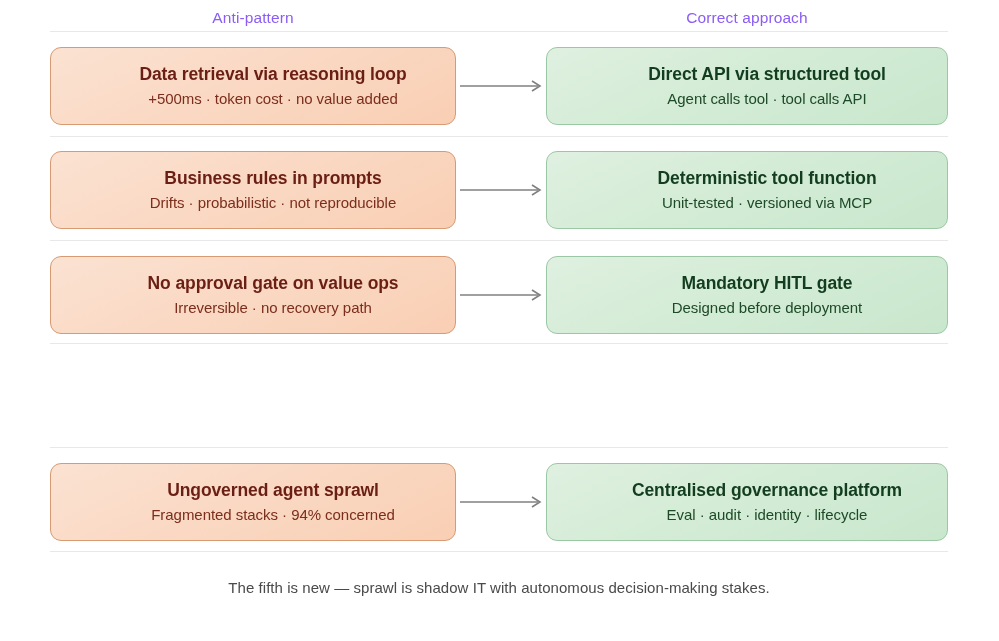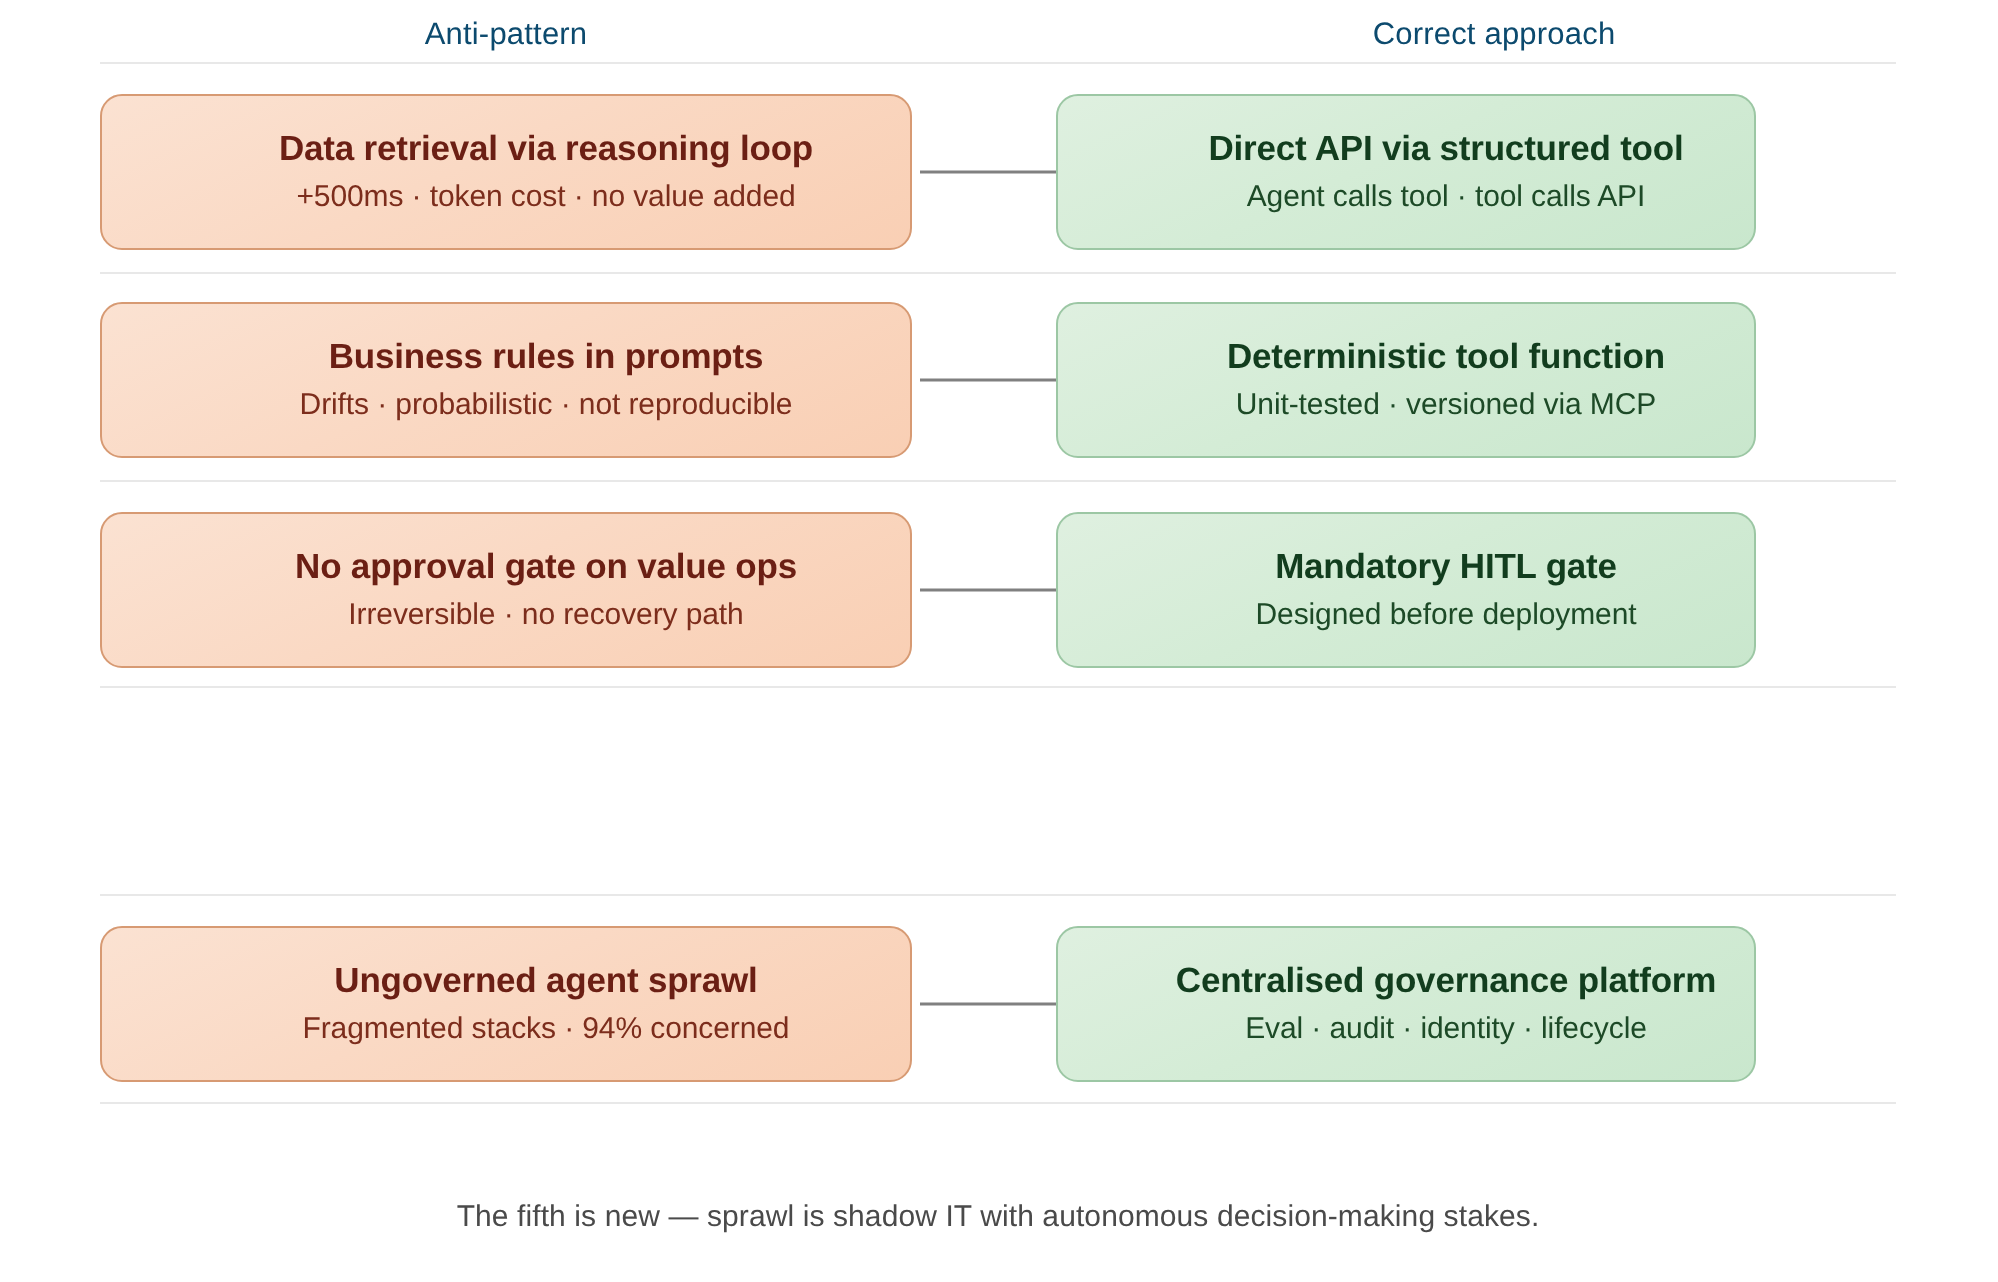--- a/index.html
+++ b/index.html
@@ -27,21 +27,21 @@
   .col-headers {
     position: absolute;
     top: 8px;
     left: 50px;
     width: 898px;
     height: 24px;
     display: flex;
   }
   .col-header {
     font-size: 15.5px;
-    color: #0c4a6e;
+    color: #8b5cf6;
     text-align: center;
     letter-spacing: 0.1px;
     line-height: 20px;
   }
   .col-header.left  { width: 406px; }
   .col-header.gap   { width: 90px; }
   .col-header.right { width: 402px; }
 
   
   .sep {
@@ -74,22 +74,22 @@
     padding-left: 40px;
   }
 
   .card.anti {
     left: 50px;
     width: 406px;
     border: 1px solid #d79a73;
     background: linear-gradient(155deg, #fbe2d2 0%, #fad9c4 45%, #f9cfb4 100%);
   }
   .card.good {
-    left: 528px;
-    width: 350px;
+    left: 546px;
+    width: 402px;
     border: 1px solid #9cc7a4;
     background: linear-gradient(155deg, #dff0e0 0%, #d4ecd6 45%, #c9e7cd 100%);
     text-align: center;
   }
 
   .card-title {
     font-size: 17.5px;
     font-weight: bold;
     line-height: 23px;
     letter-spacing: -0.1px;
@@ -112,21 +112,21 @@
     top: 31px;
     width: 86px;
     height: 16px;
   }
   .arrow svg { display: block; }
 
   
   .footer-note {
     position: absolute;
     left: 50px;
-    top: 598px;
+    top: 577px;
     width: 898px;
     text-align: center;
     font-size: 15px;
     color: #4a4a4a;
     line-height: 22px;
     letter-spacing: 0.05px;
   }
 </style>
 </head>
 <body>

